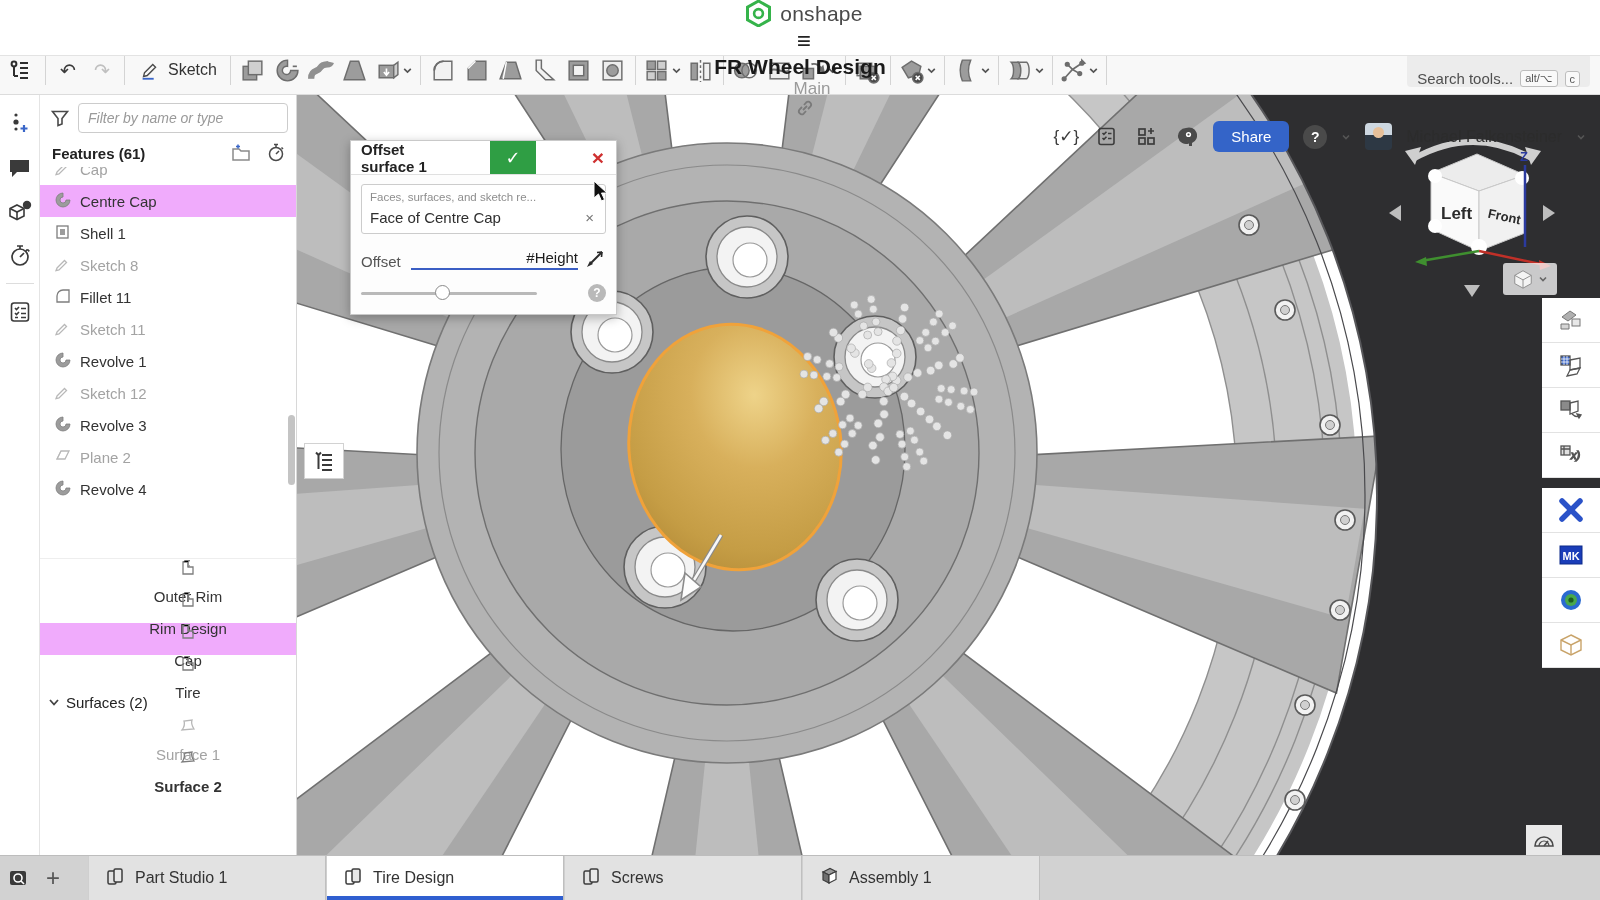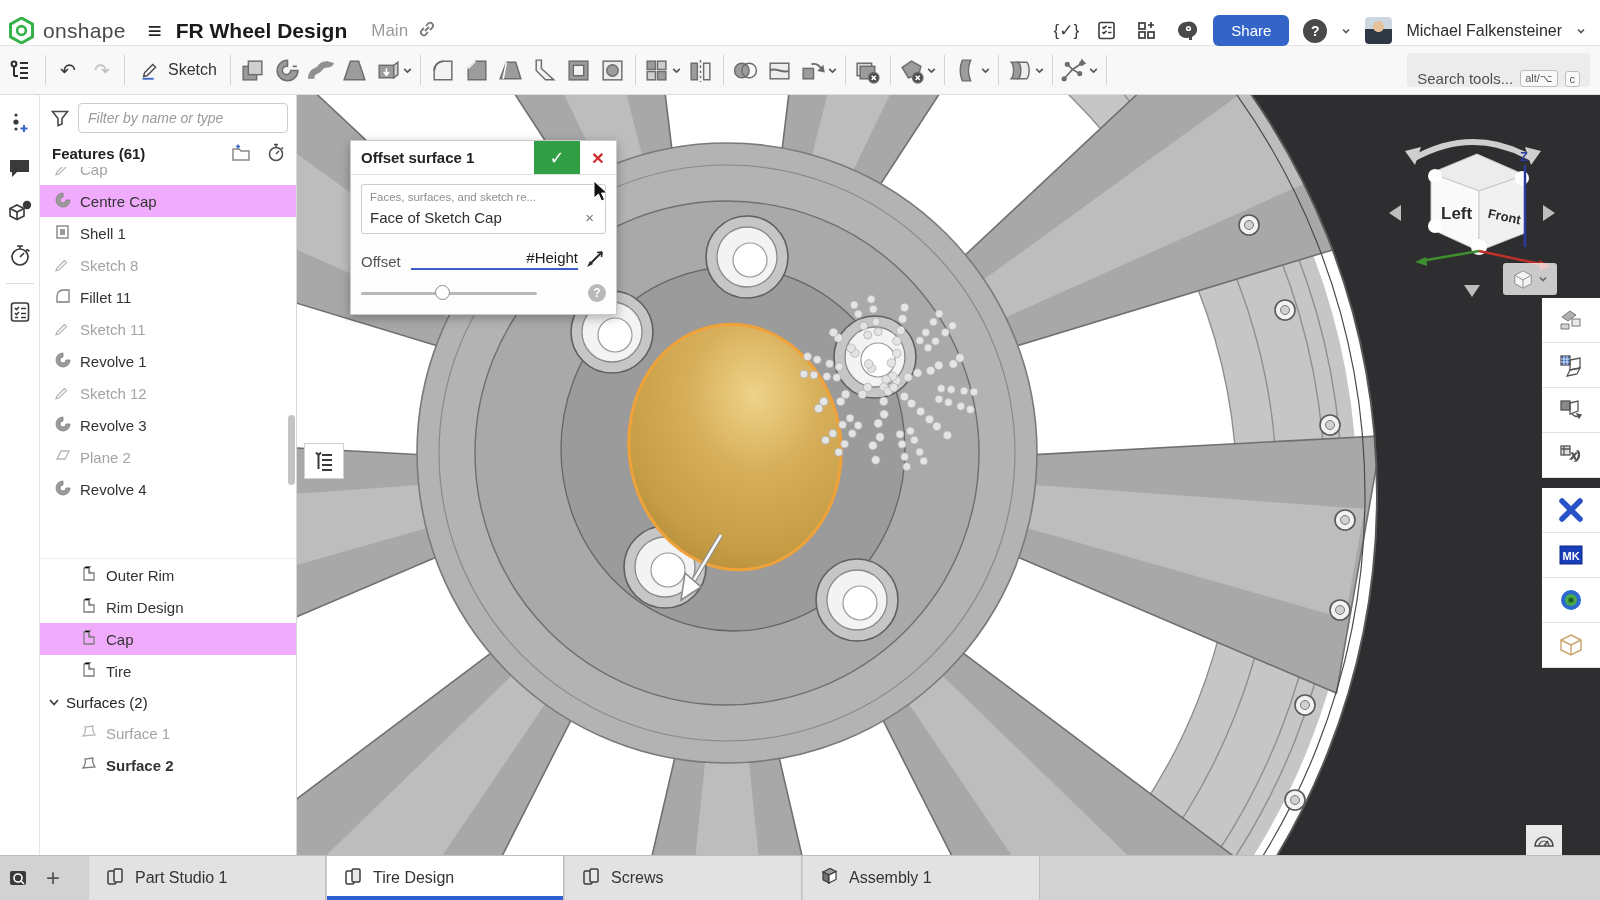--- a/index.html
+++ b/index.html
@@ -1,19 +1,19 @@
 <!DOCTYPE html>
 <html><head>
 <meta charset="utf-8">
 <style>
   * { margin:0; padding:0; box-sizing:border-box; }
   html,body { width:1600px; height:900px; overflow:hidden; font-family:"Liberation Sans","DejaVu Sans",sans-serif; background:#fff; }
 
   
-  .topbar { position:absolute; left:0; top:16px; width:1600px; height:30px; background:#fff; border-bottom:1px solid #e3e3e3; display:flex; align-items:center; z-index:60; }
+  .topbar { position:absolute; left:0; top:0; width:1600px; height:56px; background:#fff; border-bottom:1px solid #e3e3e3; display:flex; align-items:center; z-index:60;flex-direction:column; }
   .logo-wrap { display:flex; align-items:center; gap:8px; padding-left:8px; }
   .logo-text { font-size:21px; color:#4a4a4a; letter-spacing:.3px; }
   .hamburger { font-size:24px; color:#222; margin:0 14px 0 22px; cursor:pointer; }
   .doc-title { font-size:21px; font-weight:bold; color:#1a1a1a; }
   .branch { font-size:17px; color:#9a9a9a; margin-left:24px; }
   .link-ic { margin-left:10px; color:#7a7a7a; }
   .topbar-right { margin-left:auto; display:flex; align-items:center; gap:14px; padding-right:14px; }
   .tb-ic { width:26px; height:26px; display:flex; align-items:center; justify-content:center; color:#3c3c3c; font-size:17px; cursor:pointer; }
   .share-btn { background:#3464c8; color:#fff; font-size:15px; padding:7px 18px; border-radius:6px; border:none; cursor:pointer; }
   .help-circle { width:24px; height:24px; border-radius:50%; background:#4a4a4a; color:#fff; display:flex; align-items:center; justify-content:center; font-size:14px; font-weight:bold; cursor:pointer; }
@@ -45,29 +45,29 @@
   .feat-header { display:flex; align-items:center; padding:6px 10px 4px 12px; }
   .feat-title { font-weight:bold; font-size:15px; color:#222; }
   .feat-hic { margin-left:auto; display:flex; gap:14px; }
   .tree-window { position:relative; height:392px; overflow:hidden; border-bottom:1px solid #eee; }
   .tree-inner { position:absolute; left:0; right:0; top:-14px; }
   .trow { display:flex; align-items:center; gap:8px; height:32px; padding-left:14px; cursor:pointer; white-space:nowrap; }
   .trow.sel { background:#f0abfc; }
   .trow.gray { color:#a3a3a3; }
   .vscroll { position:absolute; right:1px; top:248px; width:7px; height:70px; border-radius:4px; background:#c4c4c4; }
   .sec-header { display:flex; align-items:center; gap:6px; height:30px; padding-left:8px; color:#222; cursor:pointer; }
-  .trow.indent { padding-left:40px; }
+  .trow.indent { padding-left:40px;flex-direction:column; }
   .bold { font-weight:bold; }
 
   
   .canvas { position:absolute; left:297px; top:95px; width:1303px; height:760px; background:#fff; overflow:hidden; }
 
   
   .dialog { position:absolute; left:53px; top:45px; width:267px; background:#fff; border:1px solid #c9c9c9; box-shadow:0 3px 10px rgba(0,0,0,.28); z-index:30; }
-  .dlg-head { display:flex; align-items:stretch; height:34px; border-bottom:1px solid #e0e0e0; }
+  .dlg-head { display:flex; align-items:stretch; height:34px; border-bottom:1px solid #e0e0e0;gap:44px; }
   .dlg-title { flex:1; display:flex; align-items:center; padding-left:10px; font-size:15px; font-weight:bold; color:#222; }
   .dlg-ok { width:46px; background:#2f9e44; color:#fff; display:flex; align-items:center; justify-content:center; font-size:18px; cursor:pointer; }
   .dlg-cancel { width:36px; display:flex; align-items:center; justify-content:center; color:#cf3030; font-size:21px; font-weight:bold; cursor:pointer; }
   .dlg-body { padding:9px 10px 12px; background:#fdfdfd; }
   .sel-box { border:1px solid #ccc; border-radius:3px; padding:6px 8px 7px; background:#fff; }
   .sel-label { font-size:11.5px; color:#8e8e8e; margin-bottom:6px; }
   .sel-value-row { display:flex; align-items:center; }
   .sel-value { font-size:15px; color:#2e2e2e; flex:1; }
   .sel-x { color:#777; font-size:15px; cursor:pointer; padding:0 3px; }
   .offset-row { display:flex; align-items:flex-end; margin-top:14px; }
@@ -706,21 +706,21 @@
   <div class="dialog">
     <div class="dlg-head">
       <div class="dlg-title">Offset surface 1</div>
       <div class="dlg-ok">✓</div>
       <div class="dlg-cancel">×</div>
     </div>
     <div class="dlg-body">
       <div class="sel-box">
         <div class="sel-label">Faces, surfaces, and sketch re...</div>
         <div class="sel-value-row">
-          <span class="sel-value">Face of Sketch Cap</span>
+          <span class="sel-value">Face of Centre Cap</span>
           <span class="sel-x">×</span>
         </div>
       </div>
       <div class="offset-row">
         <span class="offset-label">Offset</span>
         <span class="offset-field">
           <span class="offset-value">#Height</span>
         </span>
         <svg class="flip-ic" width="22" height="22" viewBox="0 0 22 22">
             <path d="M18 4 L6 16" stroke="#2a2a2a" stroke-width="2"></path>

